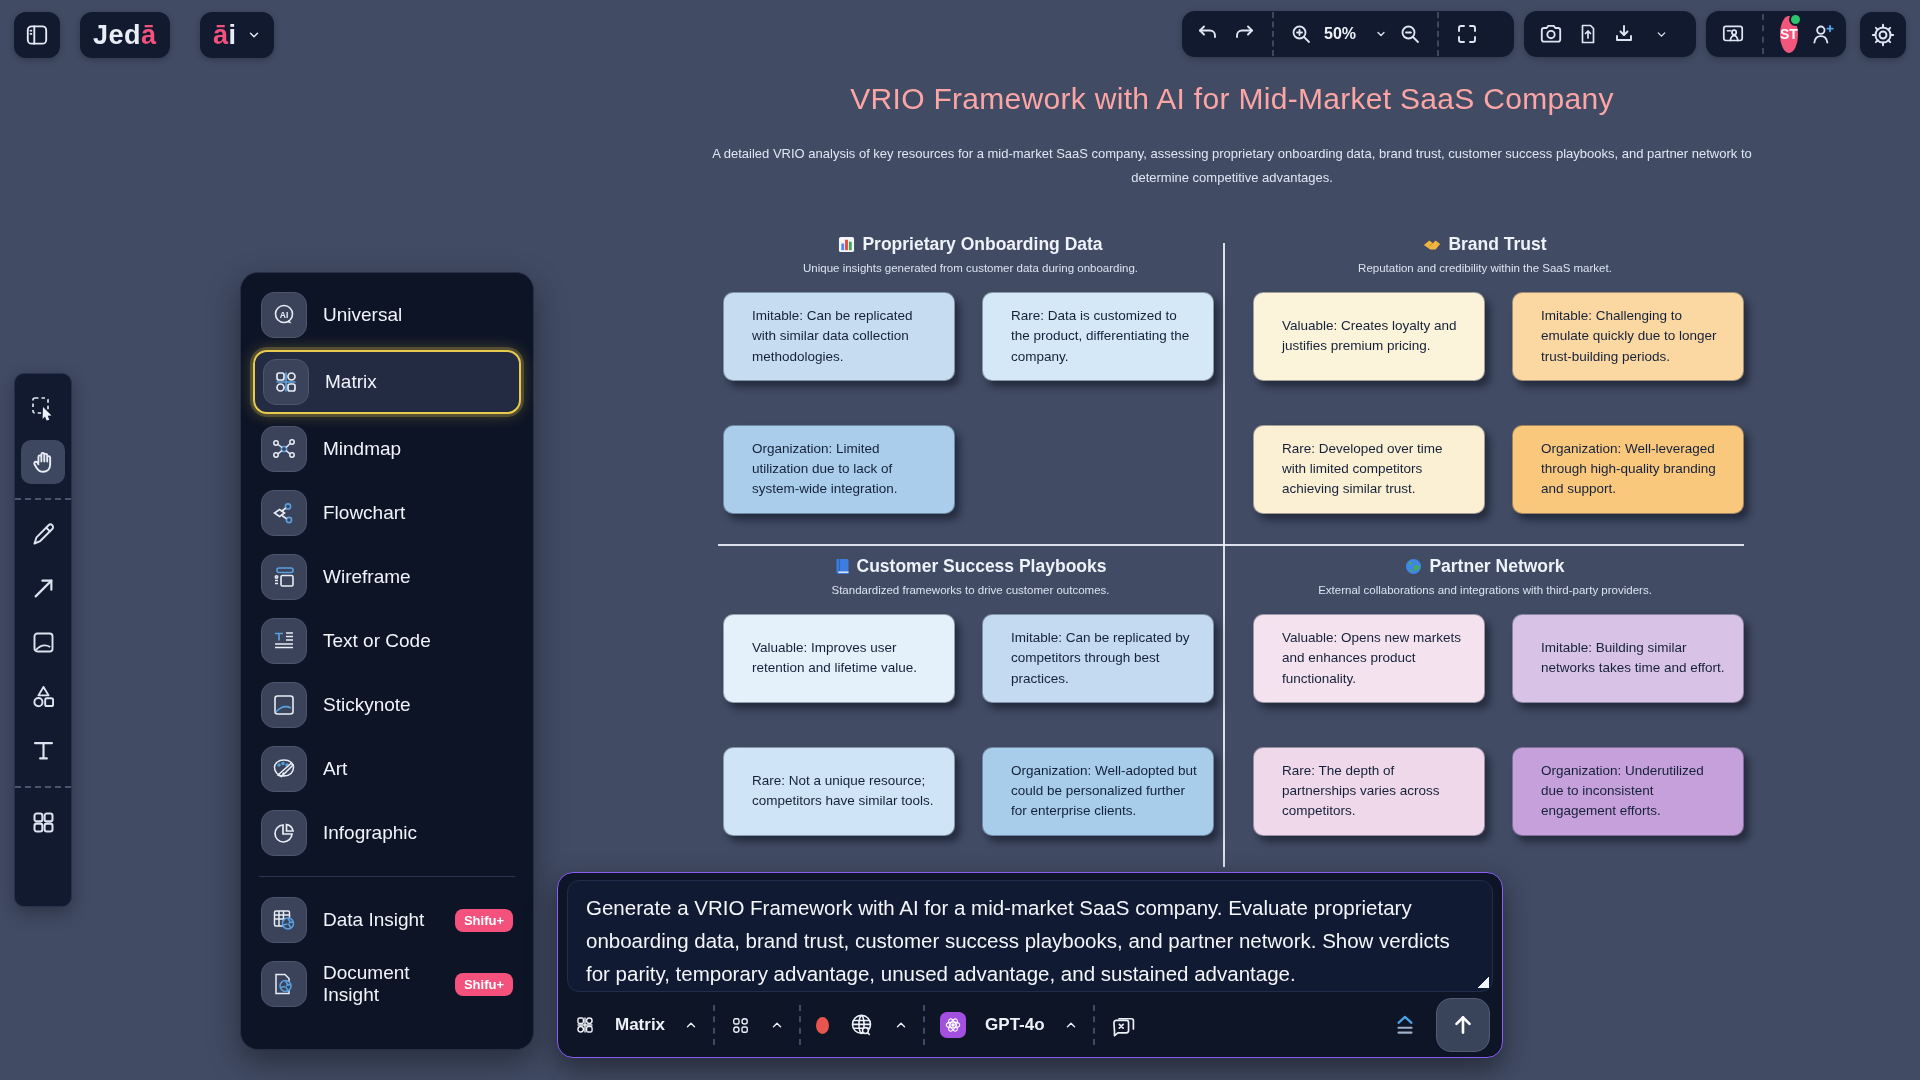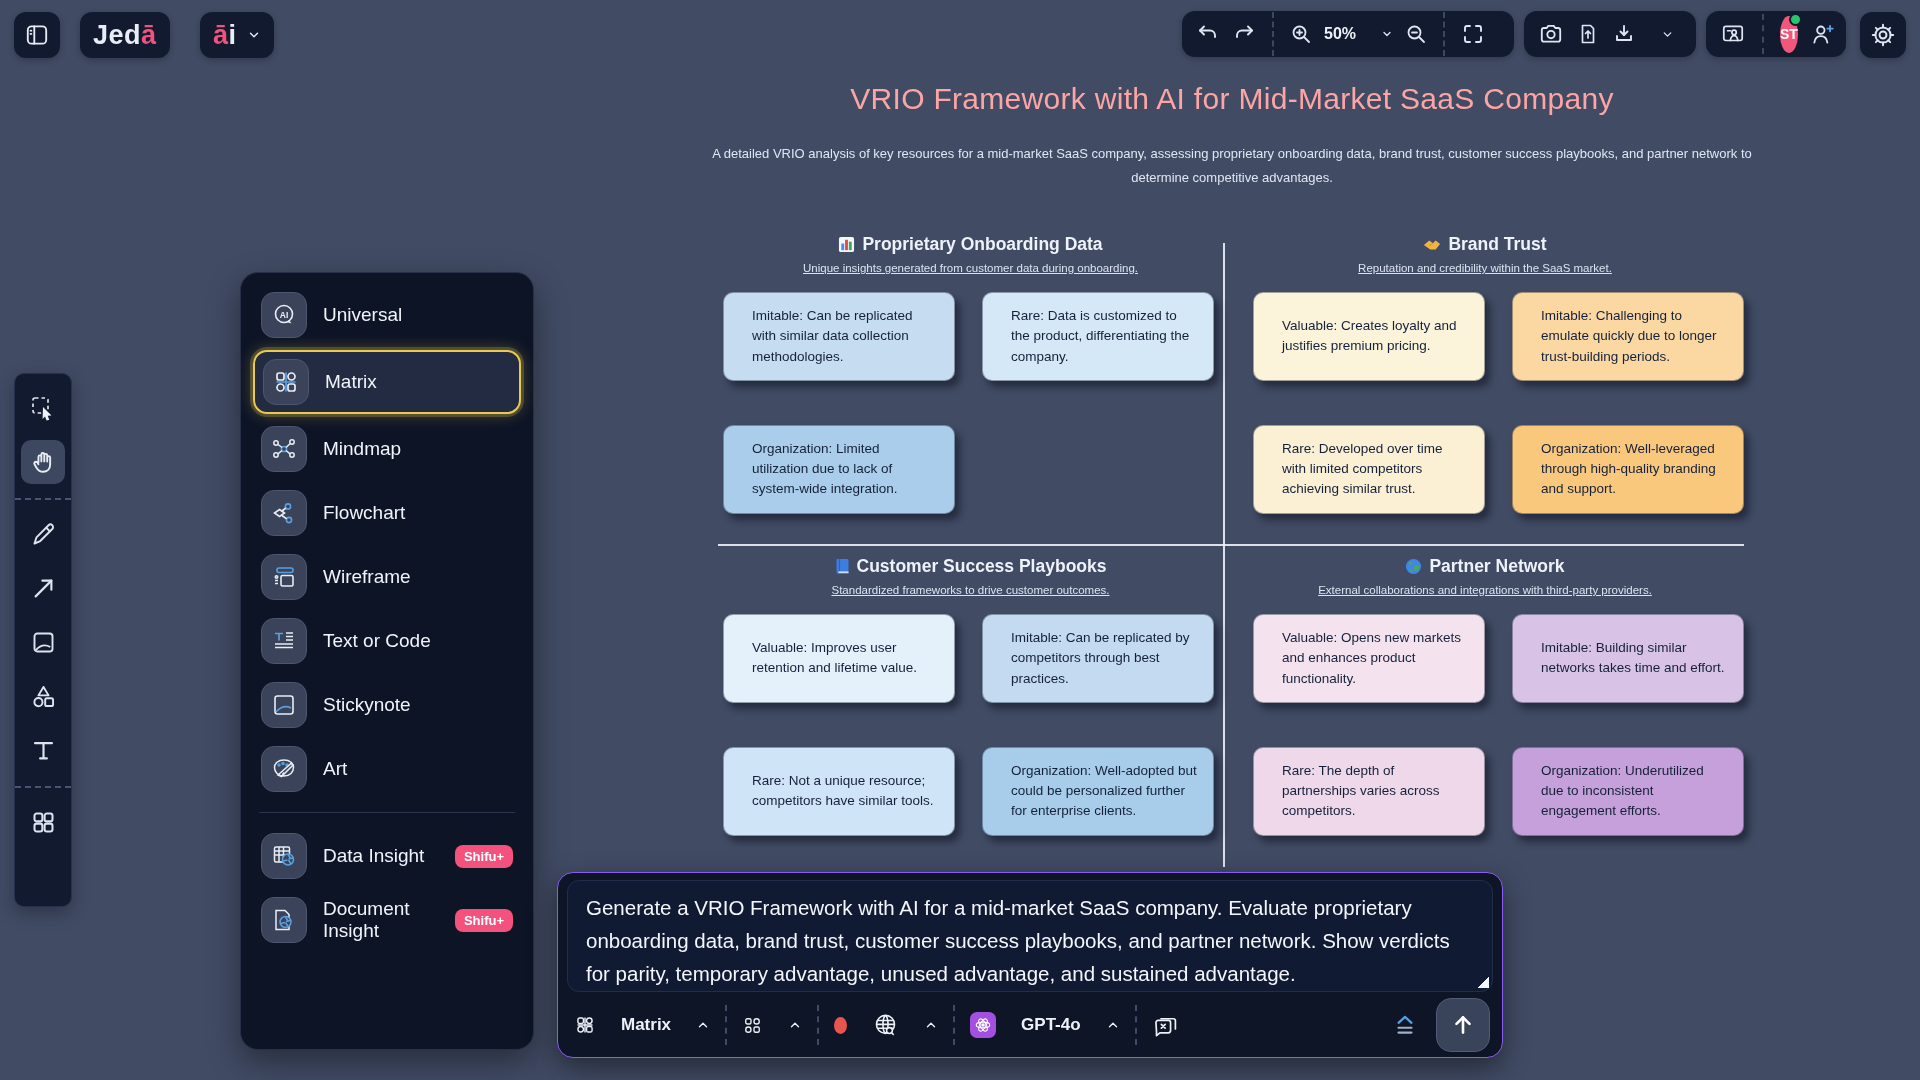--- a/index.html
+++ b/index.html
@@ -46,21 +46,21 @@
     margin:26px auto 0; width:1040px; font-size:13px; line-height:24px;
     color:#dfe6f3; font-weight:400;
   }
 
   
   .mx-vline { position:absolute; left:1223px; top:243px; width:2px; height:624px; background:rgba(236,241,249,.9); }
   .mx-hline { position:absolute; left:718px; top:544px; width:1026px; height:2px; background:rgba(236,241,249,.9); }
 
   .q-head { position:absolute; text-align:center; }
   .q-title { font-size:17.5px; font-weight:600; color:#eef2f9; display:flex; align-items:center; justify-content:center; gap:7px; }
-  .q-sub { margin-top:7px; font-size:11.5px; color:#dbe3f1;text-decoration:underline; }
+  .q-sub { margin-top:7px; font-size:11.5px; color:#dbe3f1; }
 
   .card-grid { position:absolute; display:grid; grid-template-columns:232px 232px; column-gap:27px; row-gap:44px; }
   .vrio-card {
     border-radius:10px; min-height:72px;
     padding:13px 16px 13px 28px;
     display:flex; align-items:center;
     font-size:13.5px; line-height:1.5; font-weight:500; color:#15213a;
     border:1px solid rgba(26,34,54,.4);
     box-shadow:5px 6px 7px rgba(10,14,28,.5);
     cursor:pointer;
@@ -119,21 +119,21 @@
   }
   .resize-handle {
     position:absolute; right:3px; bottom:3px; width:11px; height:11px;
     background:linear-gradient(135deg, transparent 50%, #f2f5fa 50%);
     cursor:nwse-resize;
   }
   .prompt-controls {
     position:absolute; left:16px; right:12px; top:126px; height:52px;
     display:flex; align-items:center;
   }
-  .pc-item { display:flex; align-items:center; gap:25px; cursor:pointer; }
+  .pc-item { display:flex; align-items:center; gap:19px; cursor:pointer; }
   .pc-label { font-size:17px; font-weight:600; color:#eef2f8; }
   .pc-dash { width:0; height:40px; border-left:2px dashed #3e4a66; margin:0 15px; }
   .model-chip {
     width:26px; height:26px; border-radius:7px; background:#a34fe0;
     display:flex; align-items:center; justify-content:center;
   }
   .record-dot { width:13px; height:17px; border-radius:50%; background:#e8544e; }
   .submit-btn {
     width:54px; height:54px; border-radius:15px; background:#39435a;
     border:1px solid #515c77; display:flex; align-items:center; justify-content:center;
@@ -460,20 +460,29 @@
         <path d="M14 5 c6 0 9.5 3.5 9.5 7.5 c0 4.5-3.5 8.5-9.5 8.5 c-6 0-9.5-4-9.5-8.5 C4.5 8.5 8 5 14 5 Z M14 21 c-1.5-1-1.5-2.5 0-3.5" stroke="#e8edf5"></path>
         <circle cx="9" cy="10" r="1" stroke="#5aa0e0"></circle>
           <circle cx="13" cy="8.5" r="1" stroke="#5aa0e0"></circle>
           <circle cx="17" cy="10" r="1" stroke="#5aa0e0"></circle>
         <path d="M8 20 L21 8.5 l2 1.5 L11.5 21.5 Z" stroke="#e8edf5"></path>
       </svg>
     </span>
     <span class="sb-label">Art</span>
   </div>
 
+  <div class="sb-item">
+    <span class="sb-tile">
+      <svg width="28" height="28" viewBox="0 0 28 28" fill="none" stroke="#e8edf5" stroke-width="1.7">
+        <path d="M13 6 a8.5 8.5 0 1 0 9 9 H13 Z"></path>
+          <path d="M16.5 5.5 a8 8 0 0 1 6.5 6.5 h-6.5 Z"></path>
+      </svg>
+    </span>
+    <span class="sb-label">Infographic</span>
+  </div>
 
   <div class="sb-divider"></div>
 
   <div class="sb-item">
     <span class="sb-tile">
       <svg width="28" height="28" viewBox="0 0 28 28" fill="none" stroke-width="1.5">
         <rect x="4.5" y="5" width="15" height="15" rx="1.5" stroke="#e8edf5"></rect>
         <path d="M4.5 9 h15 M4.5 13 h15 M9 5 v15 M13.5 5 v15" stroke="#e8edf5"></path>
         <circle cx="18" cy="17.5" r="5.5" stroke="#5aa0e0" fill="#3a435a"></circle>
         <path d="M18 12.5 l2.5 4 M23 16 l-4.5 1 M21 22 l-2.5-4 M13 19 l4.5-1" stroke="#5aa0e0"></path>

